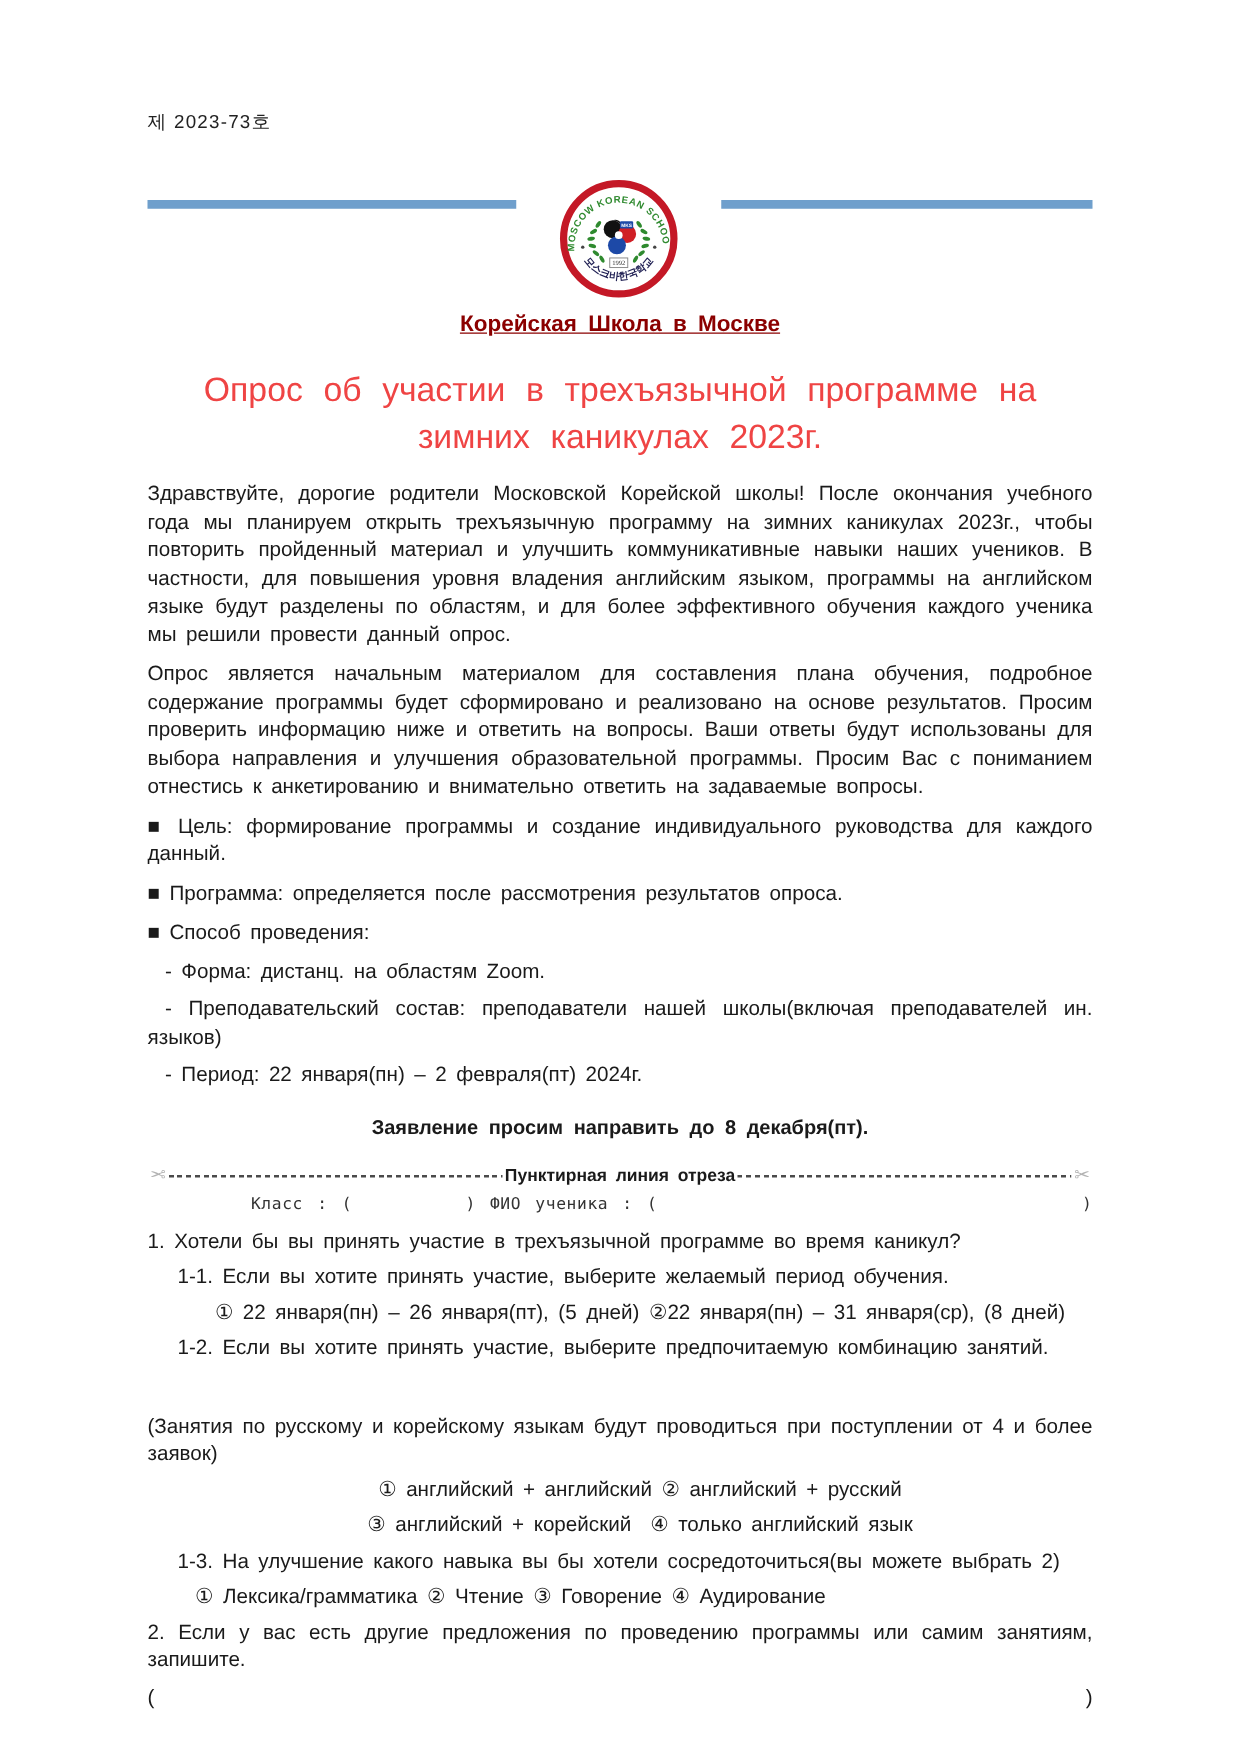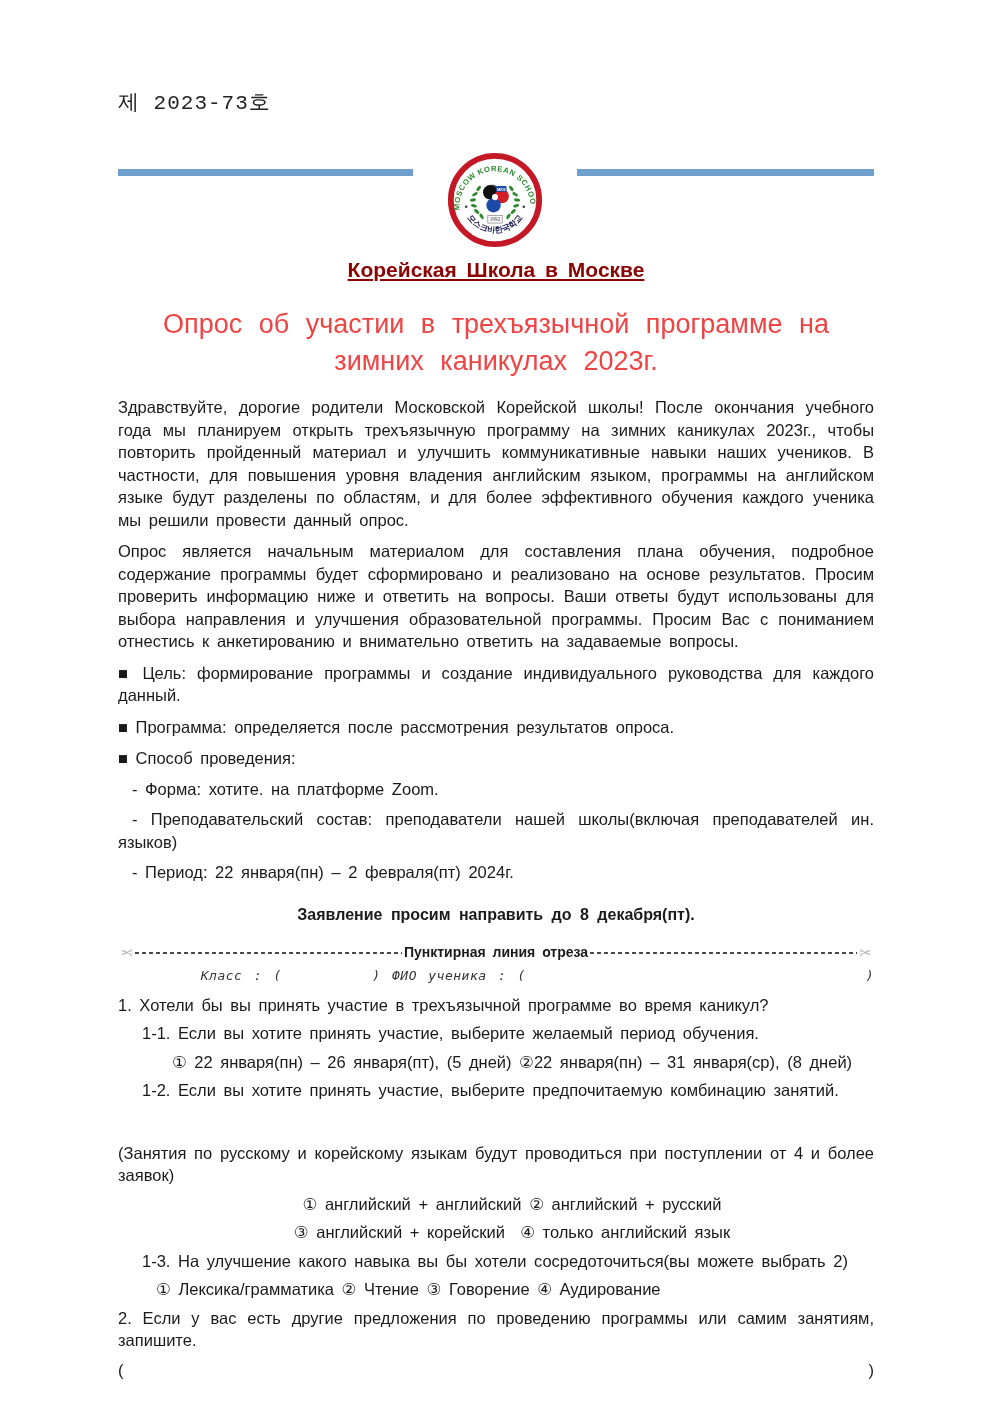--- a/index.html
+++ b/index.html
@@ -8,35 +8,35 @@
     width:992px;height:1403px;
     margin:0 auto;
     background:#fff;
     box-sizing:border-box;
     padding:88px 118px 0 118px;
     font-family:"Liberation Sans","DejaVu Sans",sans-serif;
     color:#1a1a1a;
     overflow:hidden;
   }
   .doc-number{
-    font-family:Liberation Mono, monospace;
-    font-size:21px;color:#222;letter-spacing:1px;
+    font-family:Liberation Sans, sans-serif;
+    font-size:15px;color:#222;letter-spacing:1px;
   }
   
   .header{
     display:flex;align-items:flex-start;justify-content:space-between;
     margin-top:38px;height:98px;
   }
   .rule{height:7px;background:#6f9fcc;margin-top:15px;}
   .rule.left{width:295px;}
   .rule.right{width:297px;}
   .logo-wrap{width:96px;height:96px;margin-top:-2px;}
   .school-name{
     text-align:center;margin-top:6px;
-    font-size:21px;font-weight:bold;color:#8B0000;
+    font-size:18px;font-weight:bold;color:#8B0000;
     text-decoration:underline;
     word-spacing:4px;
   }
   .doc-title{
     text-align:center;margin-top:24px;
     font-size:27px;line-height:37px;font-weight:500;
     word-spacing:9px;color:#ef4444;
   }
   .body-text{font-size:16.5px;line-height:22.5px;word-spacing:3px;}
   .para{text-align:justify;margin-top:9px;}
@@ -52,21 +52,21 @@
   .cutline .dash{
     flex:1;height:2px;margin-top:2px;
     background:repeating-linear-gradient(90deg,#4a4a4a 0 4px,transparent 4px 7px);
   }
   .cutline .scissors{color:#b3b3b3;font-size:15px;line-height:1;padding:0 2px;}
   .cutline .scissors.flip{transform:scaleX(-1);}
   .cutline .label{font-weight:bold;font-size:14px;padding:0 2px;word-spacing:3px;}
   .student-fields{
     text-align:right;margin-top:3px;
     font-family:"DejaVu Sans Mono",monospace;
-    font-size:13px;color:#333;white-space:pre;letter-spacing:0.5px;font-style:italic;
+    font-size:13px;color:#333;white-space:pre;letter-spacing:0.5px;
   }
   .q-line{margin-top:6px;white-space:pre-wrap;}
   .indent1{padding-left:24px;}
   .indent2{padding-left:32px;text-align:center;}
   .indent3{padding-left:38px;}
   .answer-line{display:flex;justify-content:space-between;margin-top:7px;}
 </style>
 </head>
 <body>
 
@@ -130,21 +130,21 @@
   </div>
 
   <div class="body-text">
     <div class="para" style="margin-top:16px;">Здравствуйте, дорогие родители Московской Корейской школы! После окончания учебного года мы планируем открыть трехъязычную программу на зимних каникулах 2023г., чтобы повторить пройденный материал и улучшить коммуникативные навыки наших учеников. В частности, для повышения уровня владения английским языком, программы на английском языке будут разделены по областям, и для более эффективного обучения каждого ученика мы решили провести данный опрос.</div>
     <div class="para">Опрос является начальным материалом для составления плана обучения, подробное содержание программы будет сформировано и реализовано на основе результатов. Просим проверить информацию ниже и ответить на вопросы. Ваши ответы будут использованы для выбора направления и  улучшения образовательной программы. Просим Вас с пониманием отнестись к анкетированию и внимательно ответить на задаваемые вопросы.</div>
 
     <div class="bullet">■ Цель: формирование программы и создание индивидуального руководства для каждого данный.</div>
     <div class="bullet">■ Программа: определяется после рассмотрения результатов опроса.</div>
     <div class="bullet">■ Способ проведения:</div>
 
-    <div class="method-item">- Форма: хотите. на платформе Zoom.</div>
+    <div class="method-item">- Форма: дистанц. на областям Zoom.</div>
     <div class="method-item">- Преподавательский состав: преподаватели нашей школы(включая преподавателей ин. языков)</div>
     <div class="method-item">- Период: 22 января(пн) – 2 февраля(пт) 2024г.</div>
 
     <div class="deadline">Заявление просим направить до 8 декабря(пт).</div>
 
     <div class="cutline">
       <span class="scissors flip">✂</span>
       <span class="dash"></span>
       <span class="label">Пунктирная линия отреза</span>
       <span class="dash"></span>

